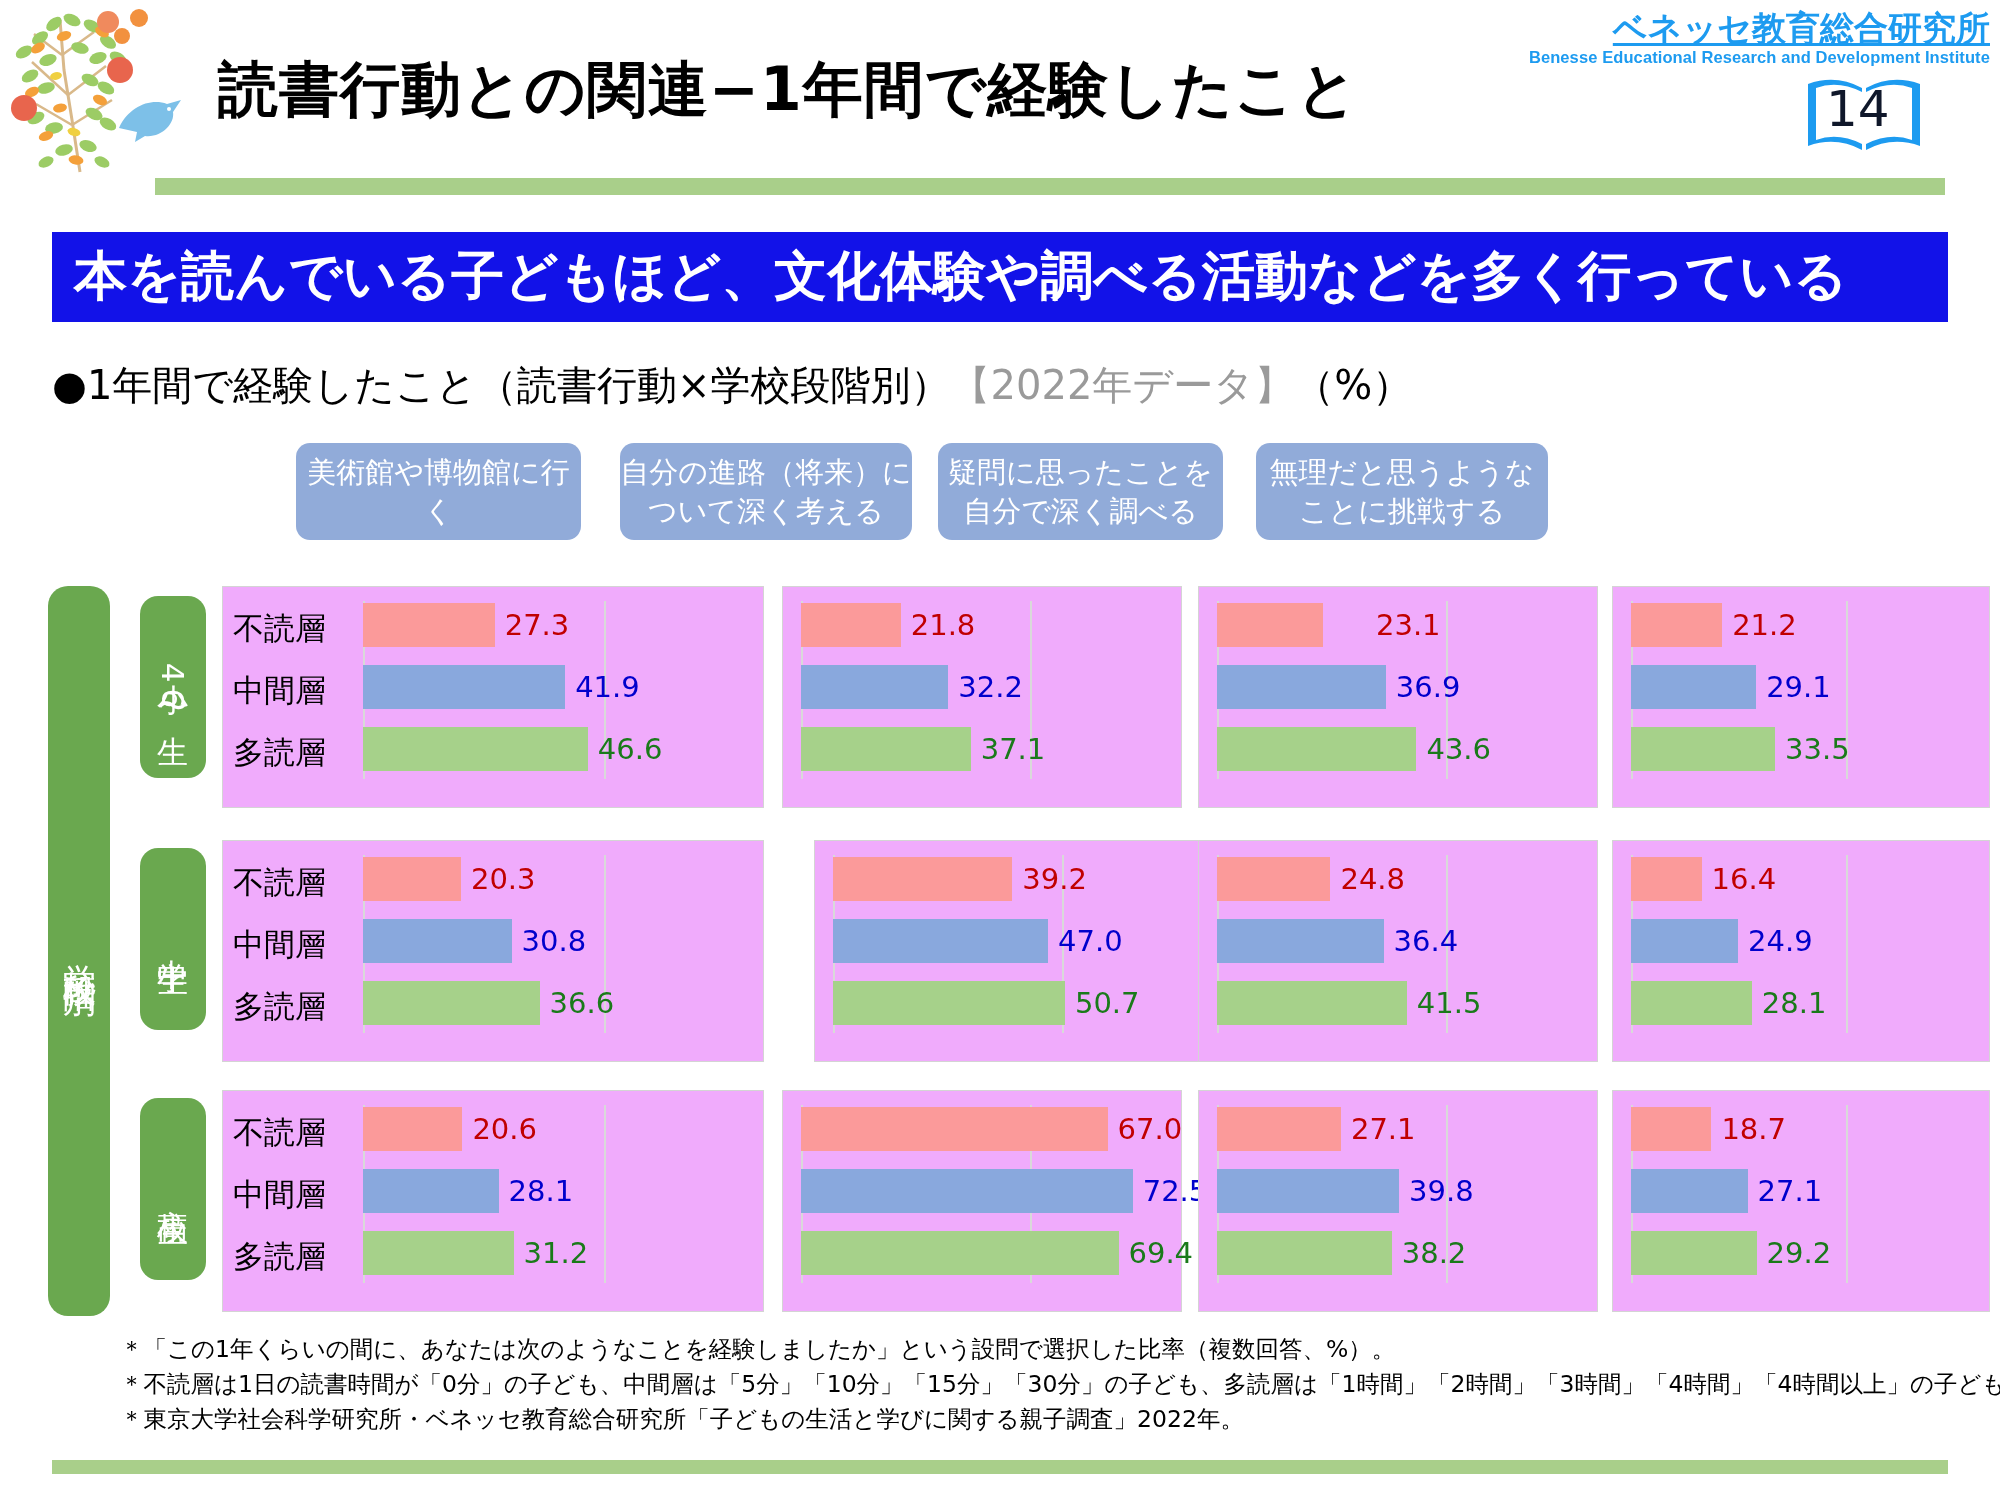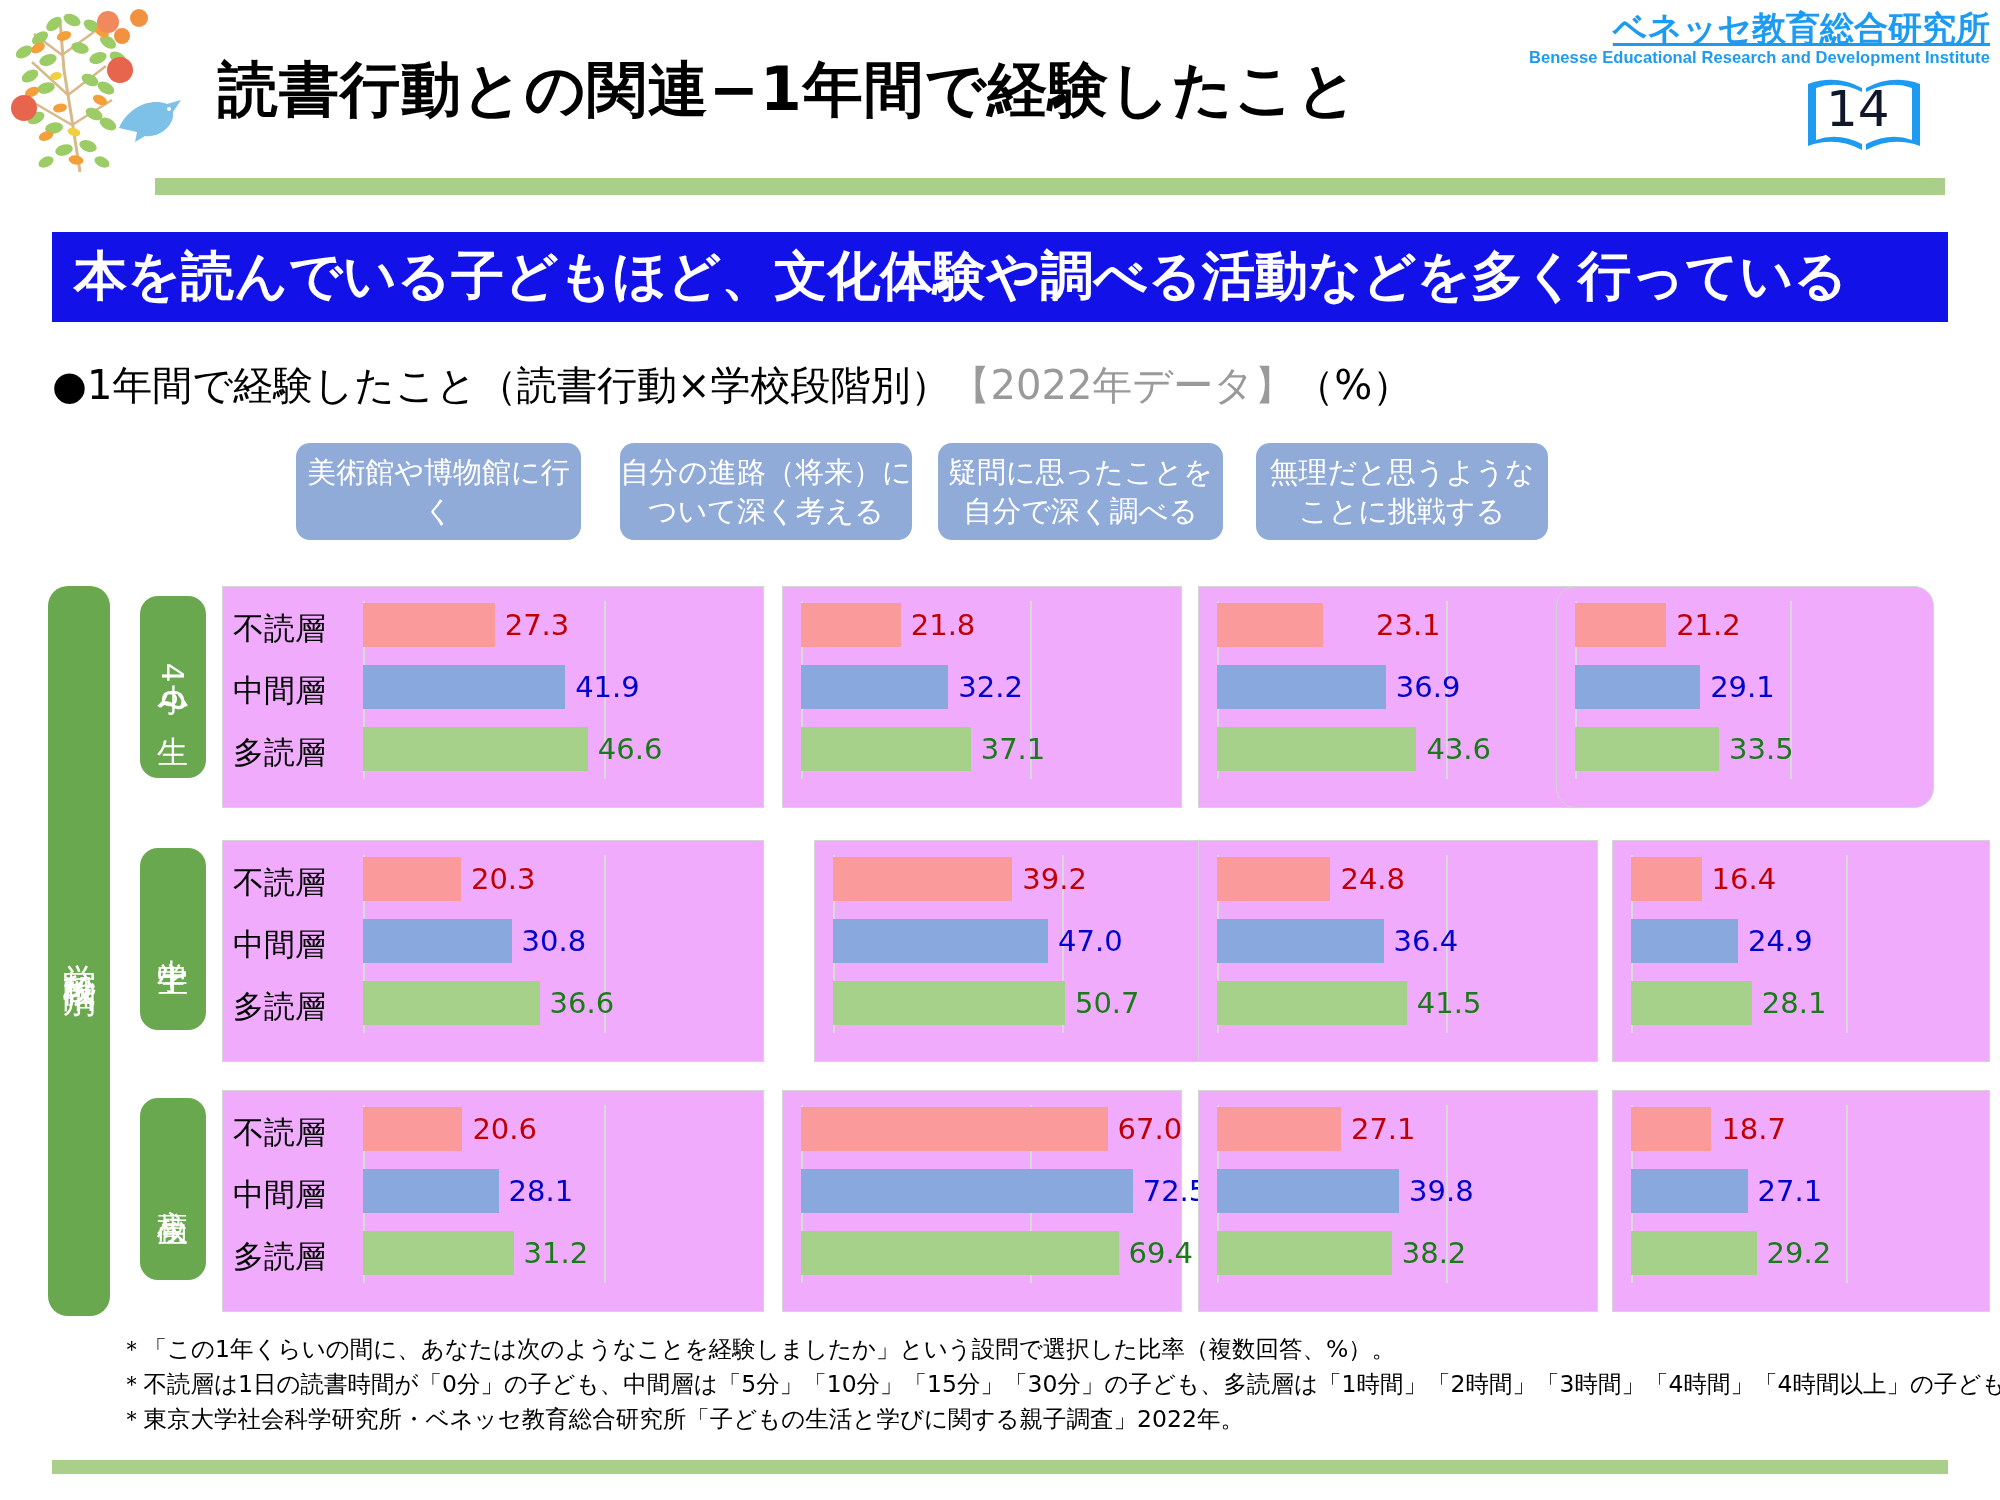--- a/index.html
+++ b/index.html
@@ -280,21 +280,21 @@
         </div>
         <div class="barrow" style="left: 18px; top: 78px; width: 366px;">
           <div class="bar c1" style="width: 168.817px;"></div>
           <div class="vallab c1" style="left: 178.817px;">36.9</div>
         </div>
         <div class="barrow" style="left: 18px; top: 140px; width: 366px;">
           <div class="bar c2" style="width: 199.47px;"></div>
           <div class="vallab c2" style="left: 209.47px;">43.6</div>
         </div>
       </div>
-      <div class="panel" style="left: 1556px; top: 586px; width: 378px; height: 222px; border-radius: 20px;">
+      <div class="panel" style="left: 1612px; top: 586px; width: 378px; height: 222px;">
         <div class="gridline" style="left: 18px;"></div>
         <div class="gridline" style="left: 233px;"></div>
         <div class="barrow" style="left: 18px; top: 16px; width: 344px;">
           <div class="bar c0" style="width: 91.16px;"></div>
           <div class="vallab c0" style="left: 101.16px;">21.2</div>
         </div>
         <div class="barrow" style="left: 18px; top: 78px; width: 344px;">
           <div class="bar c1" style="width: 125.13px;"></div>
           <div class="vallab c1" style="left: 135.13px;">29.1</div>
         </div>

